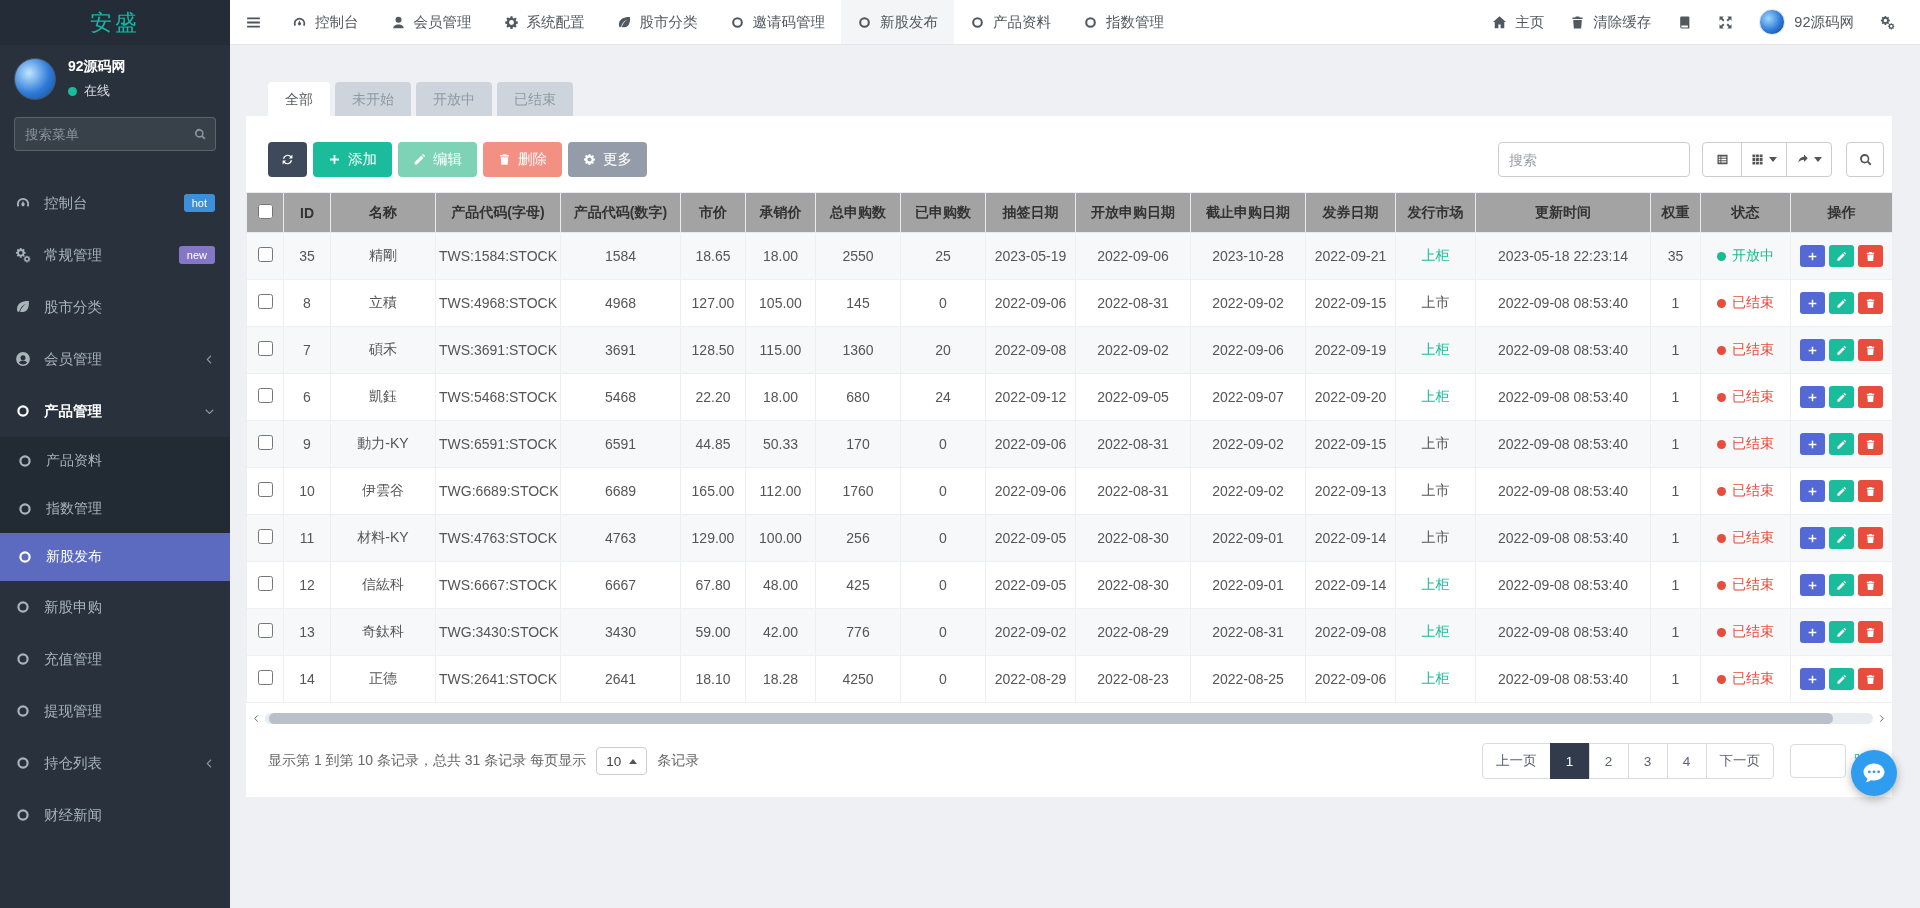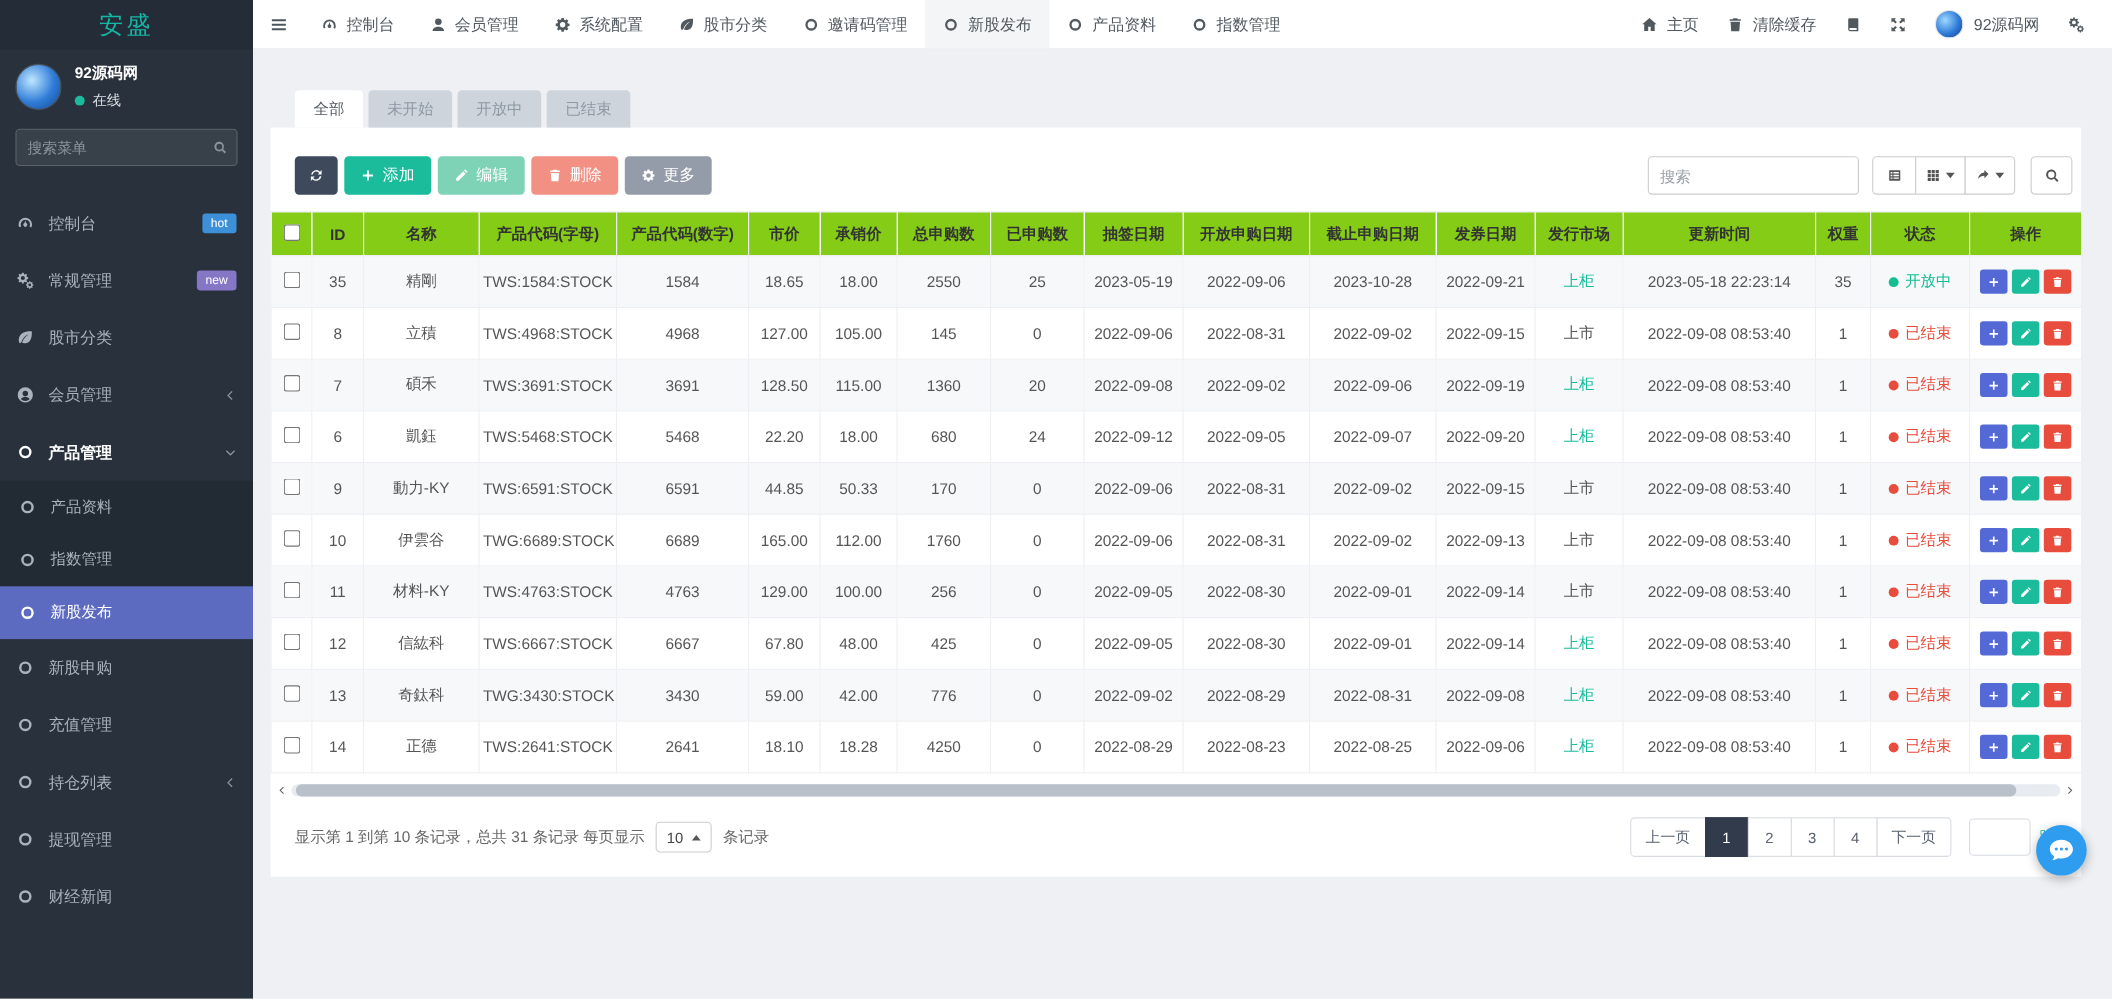--- a/index.html
+++ b/index.html
@@ -80,21 +80,21 @@
   .vbtn:last-child { border-radius:0 4px 4px 0; }
   .vbtn .ic { width:13px; height:13px; }
   .caret { width:0; height:0; border-left:4px solid transparent; border-right:4px solid transparent;
            border-top:5px solid #555; }
   .caret.up { border-top:none; border-bottom:5px solid #555; }
   .sbtn { height:35px; width:38px; background:#fff; border:1px solid #ccc; border-radius:4px; display:flex;
           align-items:center; justify-content:center; color:#555; margin-left:14px; cursor:pointer; }
 
   
   table { width:100%; border-collapse:collapse; table-layout:fixed; }
-  th { height:40px; font-size:14px; color:#333; font-weight:bold; text-align:center; background:#84cc16;
+  th { height:40px; font-size:14px; color:#333; font-weight:bold; text-align:center; background:#a3a3a3;
        border:1px solid #e9ebee; padding:0 3px; overflow:hidden; white-space:nowrap; }
   td { height:47px; font-size:14px; color:#555; text-align:center; border:1px solid #edeff2; padding:0 3px;
        overflow:hidden; white-space:nowrap; }
   tr.striped td { background:#f7f8fa; }
   td.tlink { color:#1abc9c; }
   .st { display:inline-flex; align-items:center; gap:6px; font-size:14px; }
   .st i { width:9px; height:9px; border-radius:50%; display:inline-block; }
   .st.open { color:#15bd93; } .st.open i { background:#15bd93; }
   .st.closed { color:#e74c3c; } .st.closed i { background:#e74c3c; }
   .act { width:25px; height:22px; border:none; border-radius:3px; color:#fff; display:inline-flex; align-items:center;
@@ -225,30 +225,30 @@
       <li class="menu-item">
         <svg class="ic m-ic" viewBox="0 0 16 16" fill="currentColor">
           <circle cx="8" cy="8" r="4.6" fill="none" stroke="currentColor" stroke-width="2.2"></circle>
         </svg>
         <span>充值管理</span>
       </li>
       <li class="menu-item">
         <svg class="ic m-ic" viewBox="0 0 16 16" fill="currentColor">
           <circle cx="8" cy="8" r="4.6" fill="none" stroke="currentColor" stroke-width="2.2"></circle>
         </svg>
+        <span>提现管理</span>
+      </li>
+      <li class="menu-item">
+        <svg class="ic m-ic" viewBox="0 0 16 16" fill="currentColor">
+          <circle cx="8" cy="8" r="4.6" fill="none" stroke="currentColor" stroke-width="2.2"></circle>
+        </svg>
         <span>持仓列表</span>
         <svg class="ic m-chev" viewBox="0 0 16 16" fill="currentColor">
           <path d="M10.2 2.6 4.8 8l5.4 5.4" fill="none" stroke="currentColor" stroke-width="1.7"></path>
         </svg>
-      </li>
-      <li class="menu-item">
-        <svg class="ic m-ic" viewBox="0 0 16 16" fill="currentColor">
-          <circle cx="8" cy="8" r="4.6" fill="none" stroke="currentColor" stroke-width="2.2"></circle>
-        </svg>
-        <span>提现管理</span>
       </li>
       <li class="menu-item">
         <svg class="ic m-ic" viewBox="0 0 16 16" fill="currentColor">
           <circle cx="8" cy="8" r="4.6" fill="none" stroke="currentColor" stroke-width="2.2"></circle>
         </svg>
         <span>财经新闻</span>
       </li>
       <li class="menu-item"></li>
     </ul>
 </aside>

